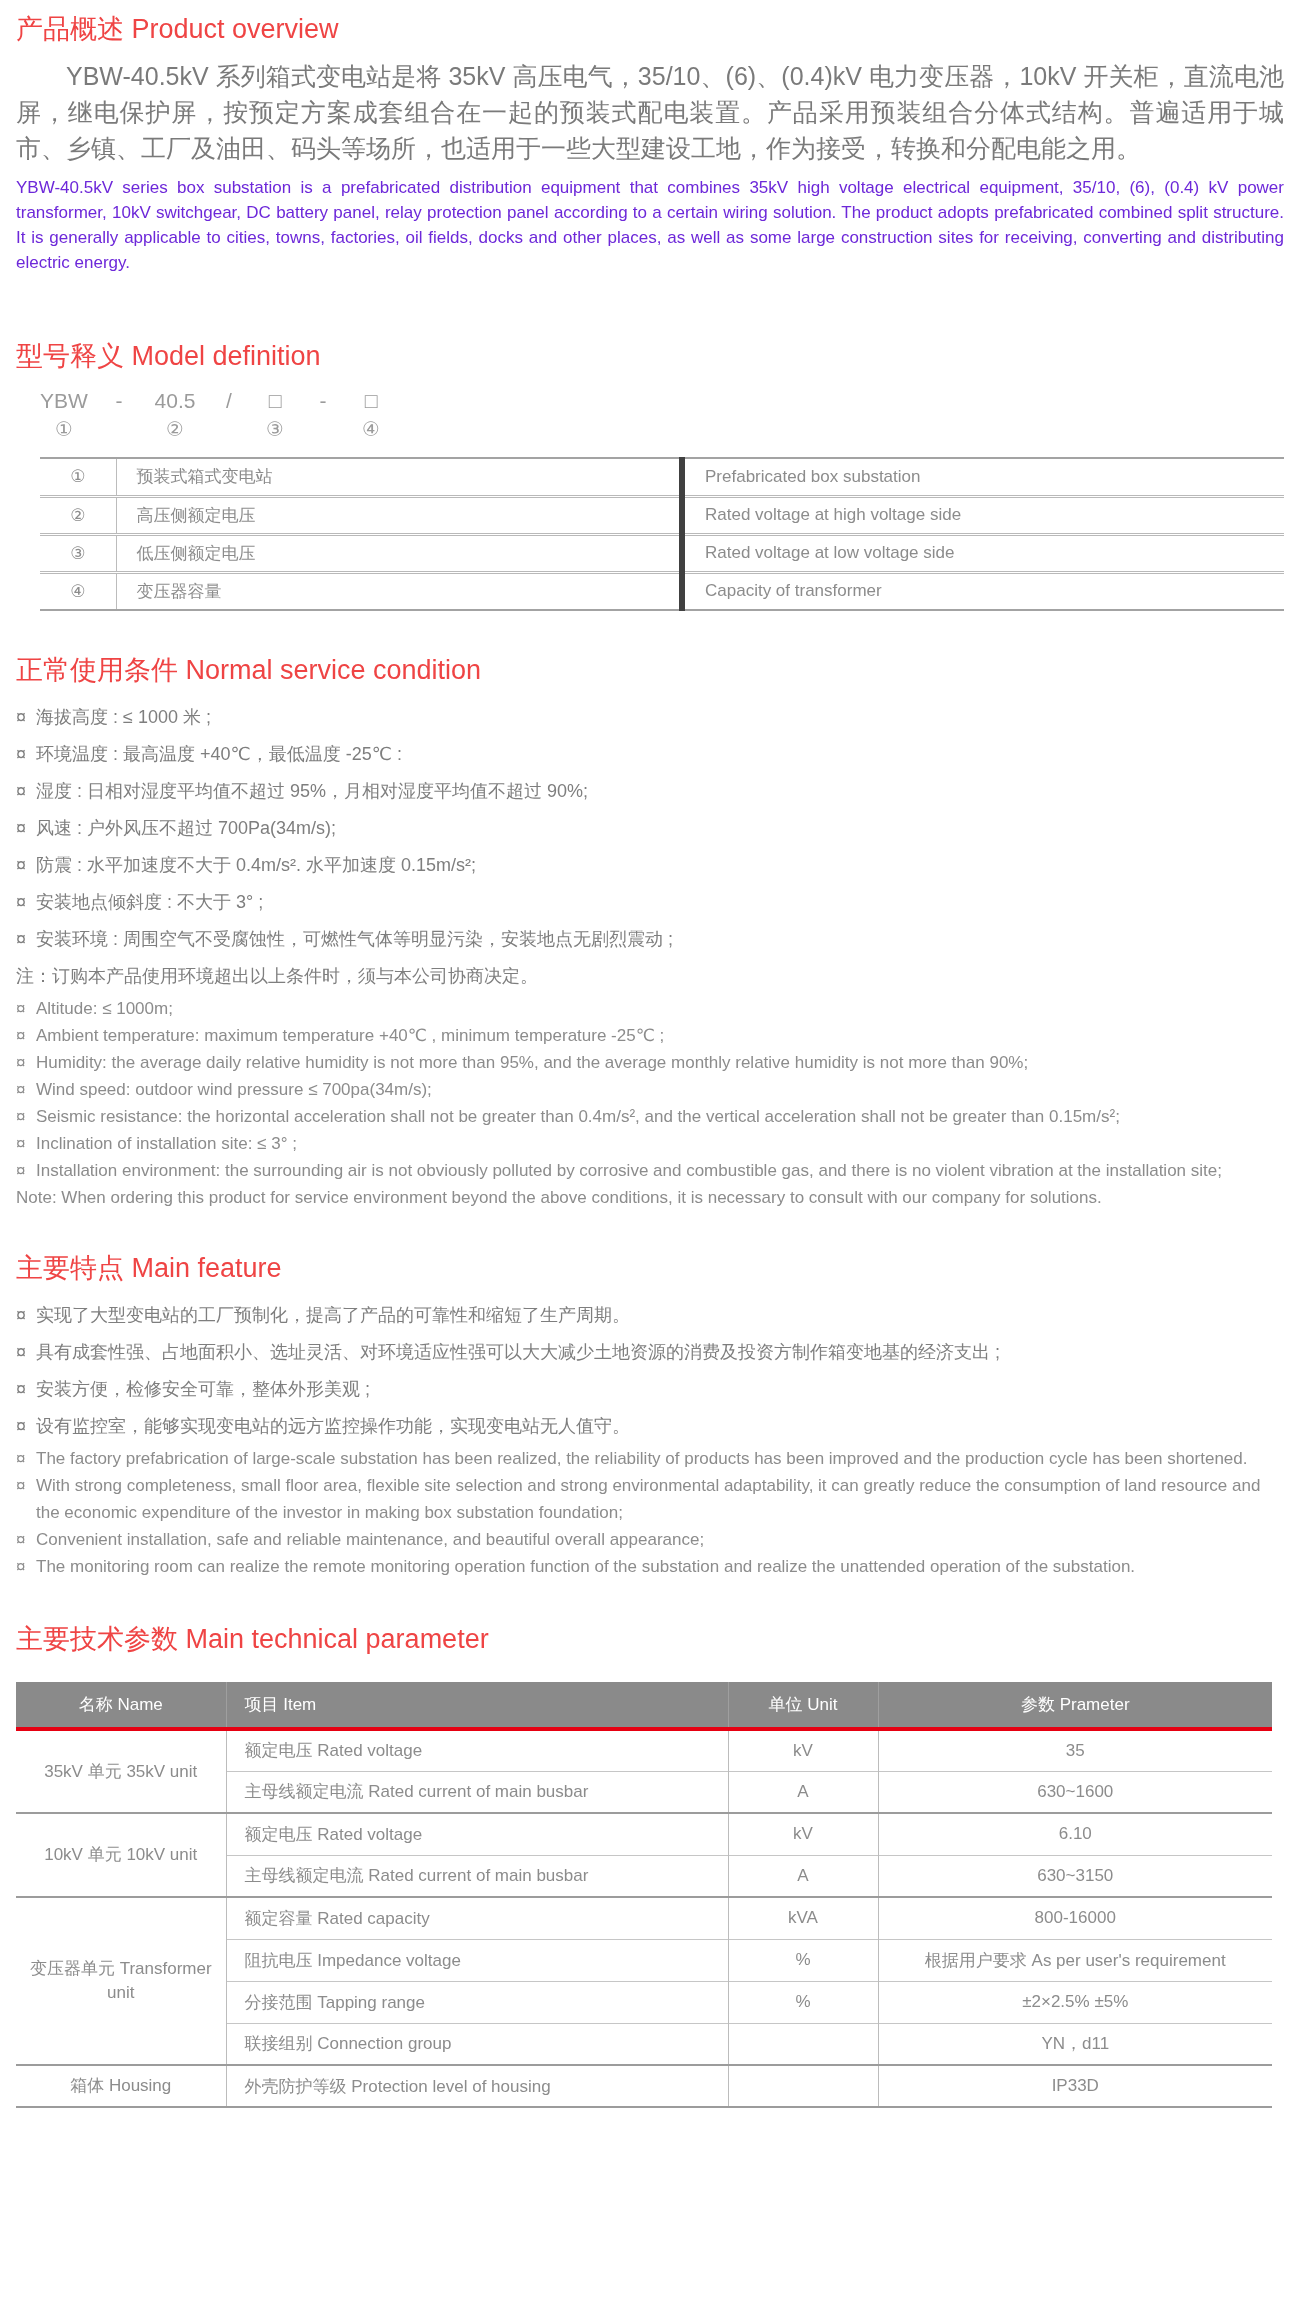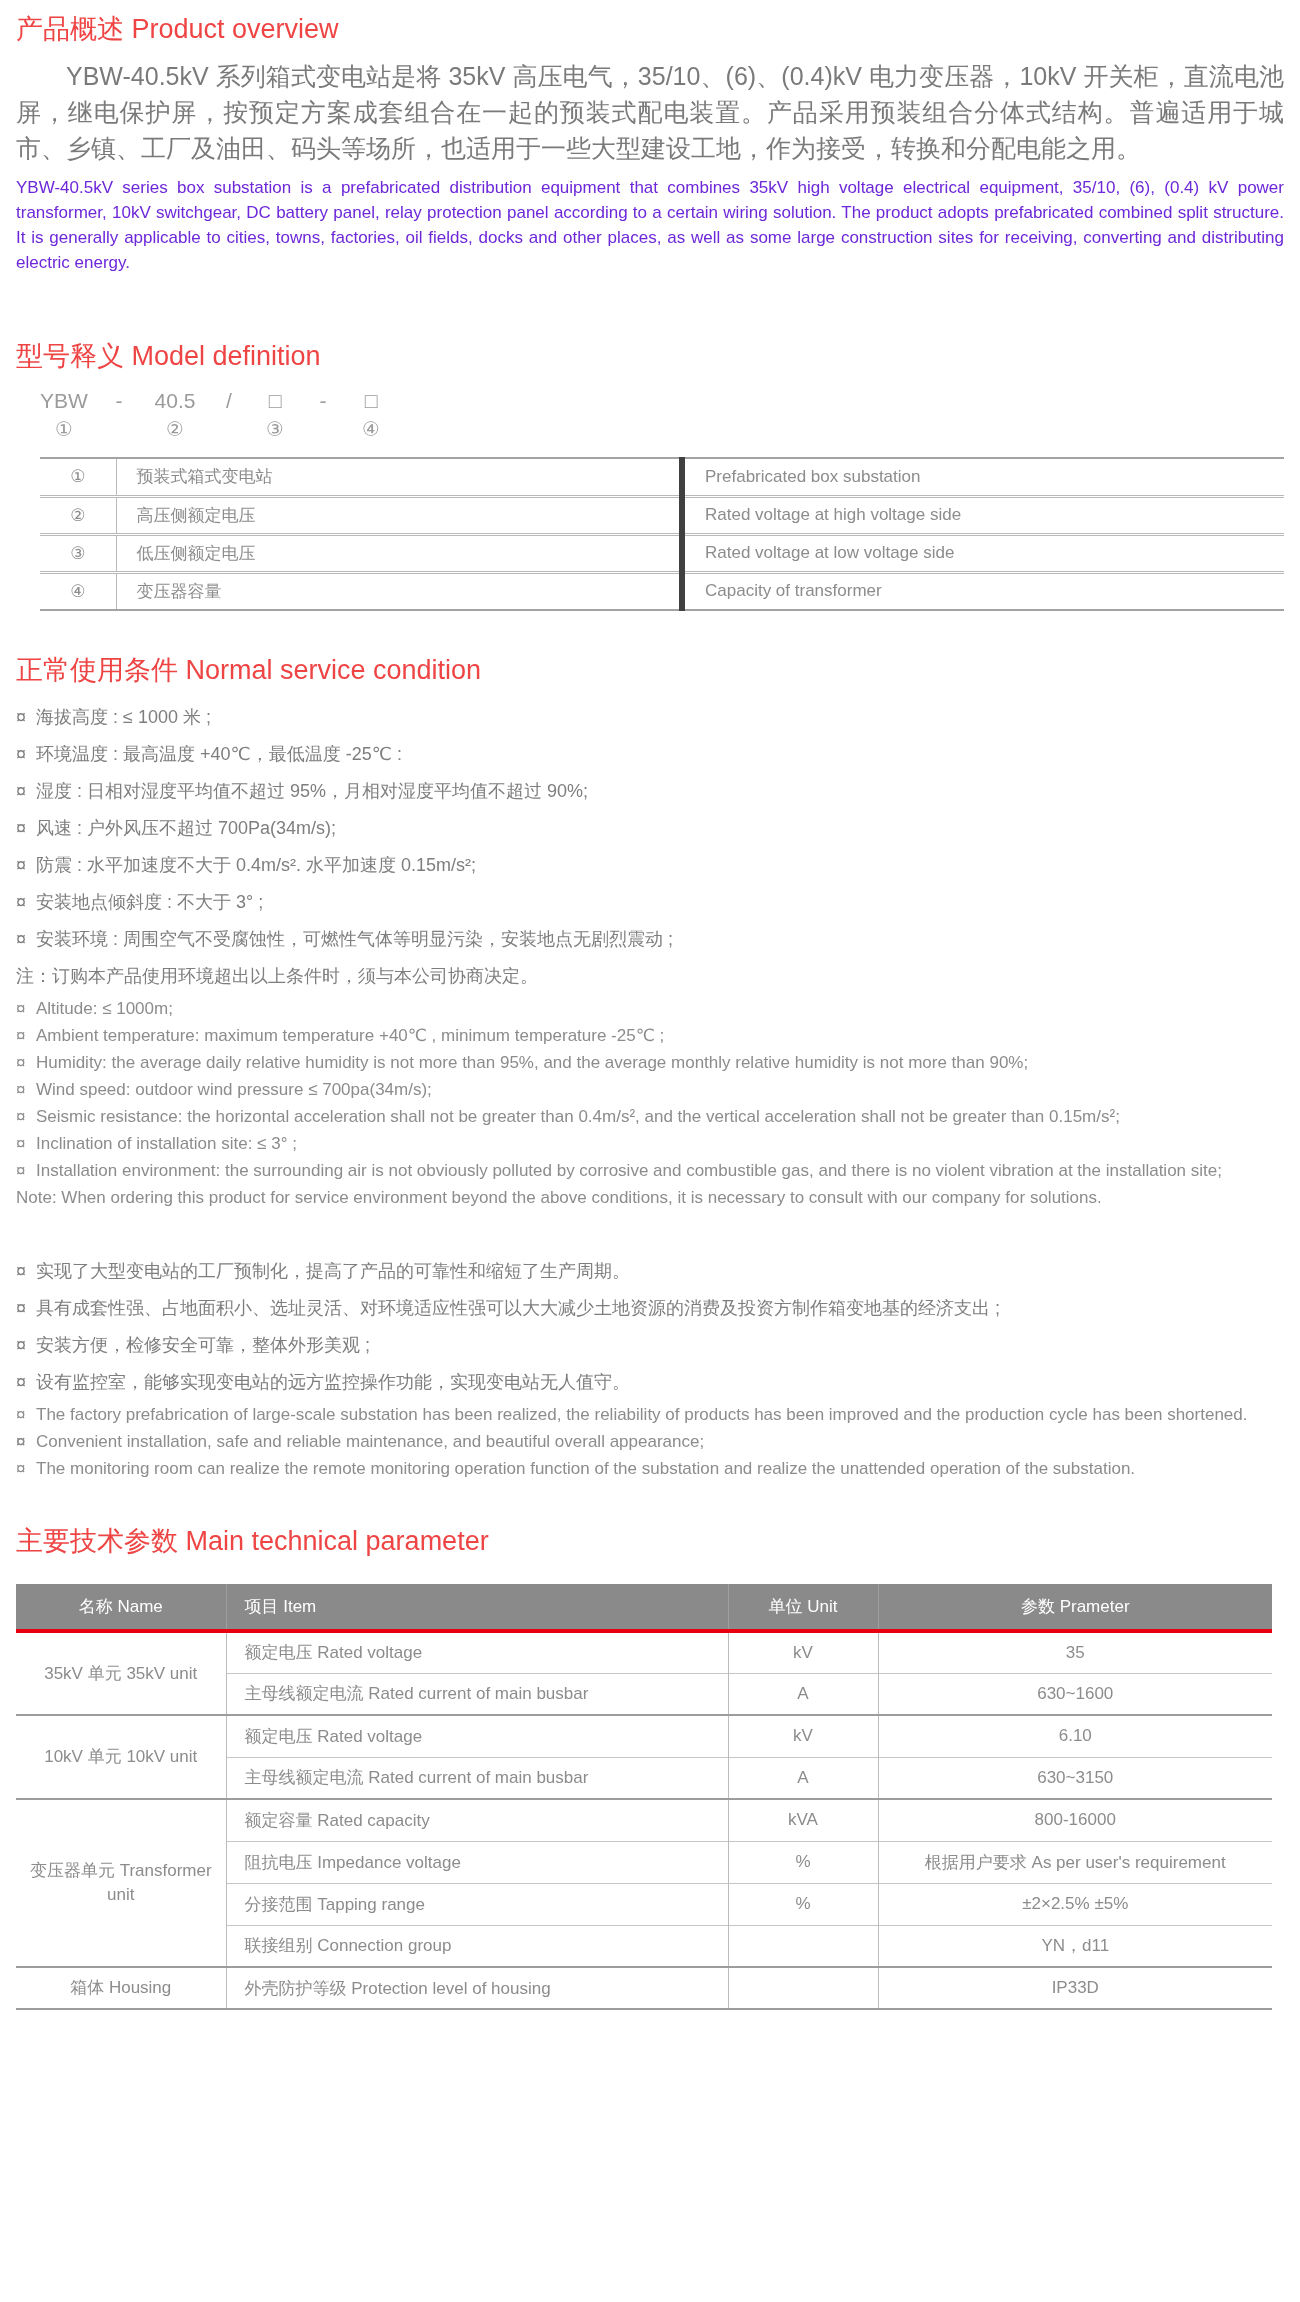--- a/index.html
+++ b/index.html
@@ -160,31 +160,32 @@
       <li><span class="mk">¤</span><span>Humidity: the average daily relative humidity is not more than 95%, and the average monthly relative humidity is not more than 90%;</span></li>
       <li><span class="mk">¤</span><span>Wind speed: outdoor wind pressure ≤ 700pa(34m/s);</span></li>
       <li><span class="mk">¤</span><span>Seismic resistance: the horizontal acceleration shall not be greater than 0.4m/s², and the vertical acceleration shall not be greater than 0.15m/s²;</span></li>
       <li><span class="mk">¤</span><span>Inclination of installation site: ≤ 3° ;</span></li>
       <li><span class="mk">¤</span><span>Installation environment: the surrounding air is not obviously polluted by corrosive and combustible gas, and there is no violent vibration at the installation site;</span></li>
     </ul>
     <div class="note-line note-line-en">Note: When ordering this product for service environment beyond the above conditions, it is necessary to consult with our company for solutions.</div>
   </section>
 
   <section class="sec-features">
+    <h2 class="section-title">主要特点 Main feature</h2>
 
     <ul class="blist blist-zh">
       <li><span class="mk">¤</span><span>实现了大型变电站的工厂预制化，提高了产品的可靠性和缩短了生产周期。</span></li>
       <li><span class="mk">¤</span><span>具有成套性强、占地面积小、选址灵活、对环境适应性强可以大大减少土地资源的消费及投资方制作箱变地基的经济支出 ;</span></li>
       <li><span class="mk">¤</span><span>安装方便，检修安全可靠，整体外形美观 ;</span></li>
       <li><span class="mk">¤</span><span>设有监控室，能够实现变电站的远方监控操作功能，实现变电站无人值守。</span></li>
     </ul>
 
     <ul class="blist blist-en">
       <li><span class="mk">¤</span><span>The factory prefabrication of large-scale substation has been realized, the reliability of products has been improved and the production cycle has been shortened.</span></li>
-      <li><span class="mk">¤</span></li>
+      <li><span class="mk">¤</span><span>With strong completeness, small floor area, flexible site selection and strong environmental adaptability, it can greatly reduce the consumption of land resource and the economic expenditure of the investor in making box substation foundation;</span></li>
       <li><span class="mk">¤</span><span>Convenient installation, safe and reliable maintenance, and beautiful overall appearance;</span></li>
       <li><span class="mk">¤</span><span>The monitoring room can realize the remote monitoring operation function of the substation and realize the unattended operation of the substation.</span></li>
     </ul>
   </section>
 
   <section class="sec-params">
     <h2 class="section-title">主要技术参数 Main technical parameter</h2>
 
     <table class="param-table">
       <thead>

